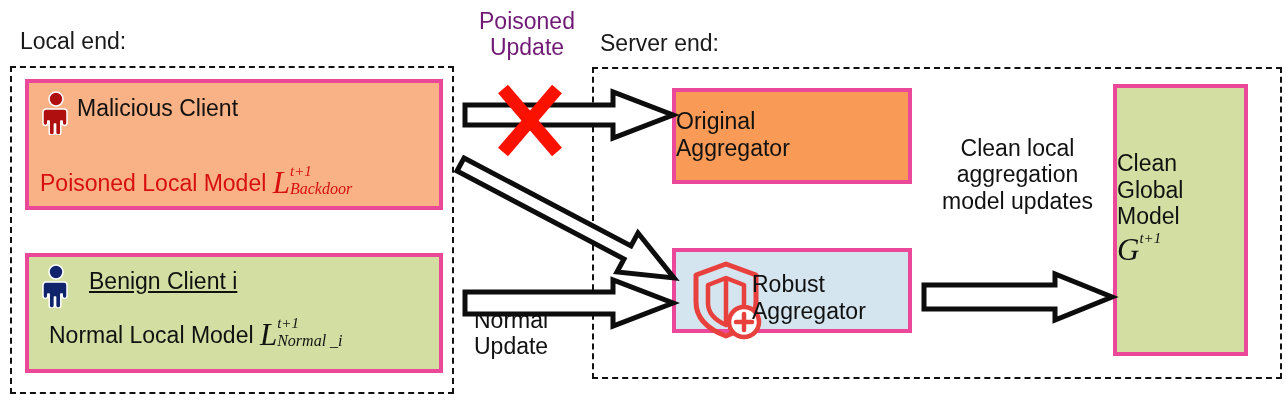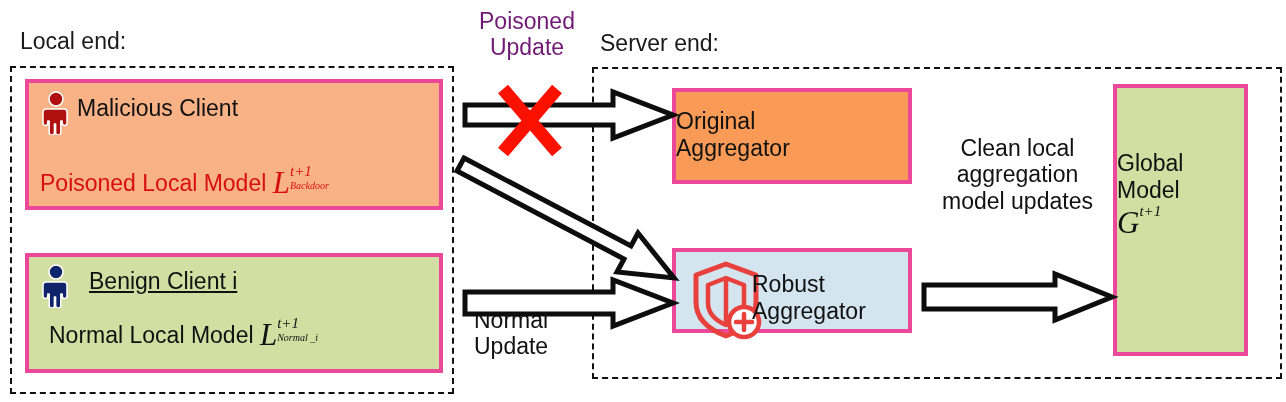--- a/index.html
+++ b/index.html
@@ -15,21 +15,21 @@
   .region-title{position:absolute;font-size:23px;color:#1a1a1a;white-space:nowrap;}
 
   .client-name{position:absolute;font-size:23px;color:#111;white-space:nowrap;}
   .model-line{position:absolute;font-size:23px;white-space:nowrap;}
   .model-line.red{color:#d80f0f;}
   .model-line.blk{color:#111;}
 
   
   .mathsym{font-family:"Liberation Serif",serif;font-style:italic;font-size:31px;position:relative;display:inline-block;vertical-align:-2px;}
   .mathsym .sup{font-size:15px;position:absolute;left:100%;top:-2px;font-style:italic;}
-  .mathsym .sub{font-size:10px;position:absolute;left:100%;top:15px;font-style:italic;white-space:nowrap;}
+  .mathsym .sub{font-size:16px;position:absolute;left:100%;top:15px;font-style:italic;white-space:nowrap;}
 
   .centertext{position:absolute;text-align:left;font-size:23px;color:#111;line-height:1.16;}
 
   .arrowsvg{position:absolute;overflow:visible;}
 
   .person{position:absolute;}
 
   .side-note{position:absolute;text-align:center;font-size:23px;line-height:1.15;white-space:nowrap;}
   .side-note.red{color:#701a75;}
   .side-note.blk{color:#111;}
@@ -91,20 +91,21 @@
       <line x1="54" y1="64" x2="70" y2="64" stroke="#e8403c" stroke-width="4.5" stroke-linecap="round"></line>
     </svg>
     <div class="centertext" style="left:76px;top:19px;width:160px;">
       <div>Robust</div>
       <div>Aggregator</div>
     </div>
   </div>
 
   <div class="box" style="left:1113px;top:84px;width:135px;height:272px;background:#d3dfa2;">
     <div class="centertext" style="left:0;top:62px;width:135px;">
+      <div>Clean</div>
       <div>Global</div>
       <div>Model</div>
       <div style="margin-top:2px;">
         <span class="mathsym">
           <span>G</span><span class="sup">t+1</span>
         </span>
       </div>
     </div>
   </div>
 

